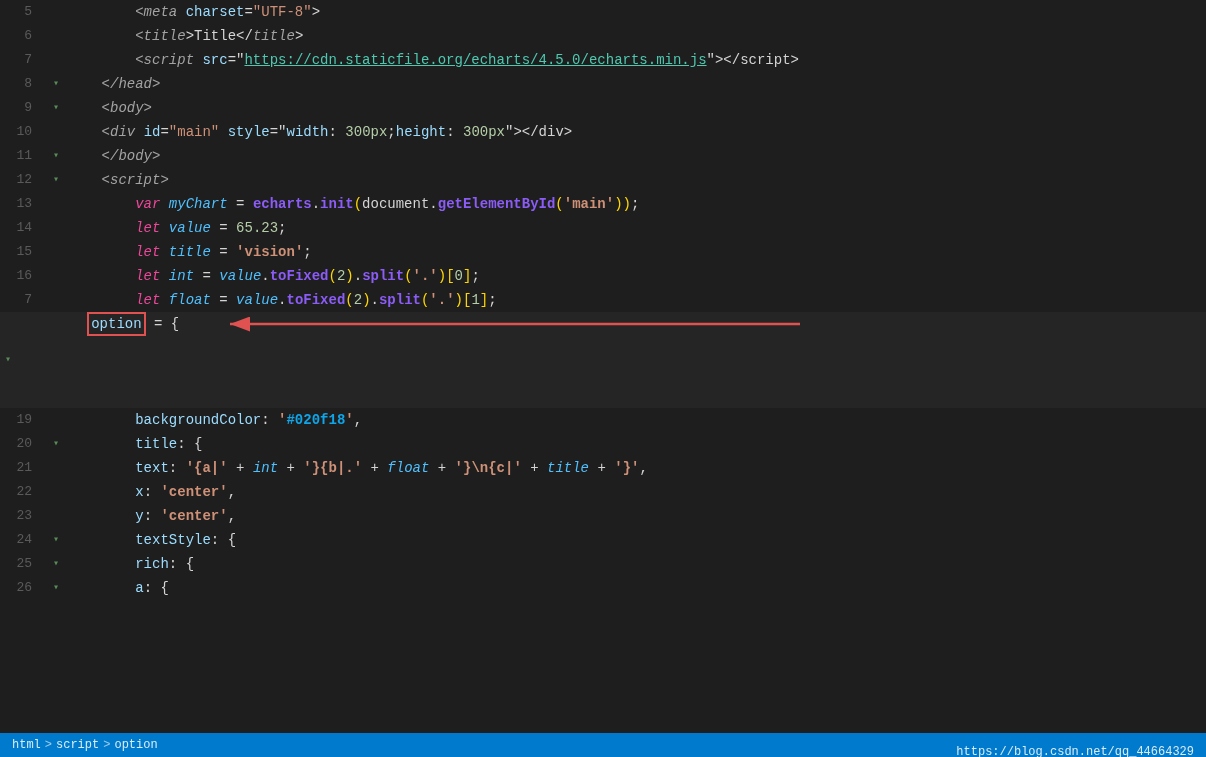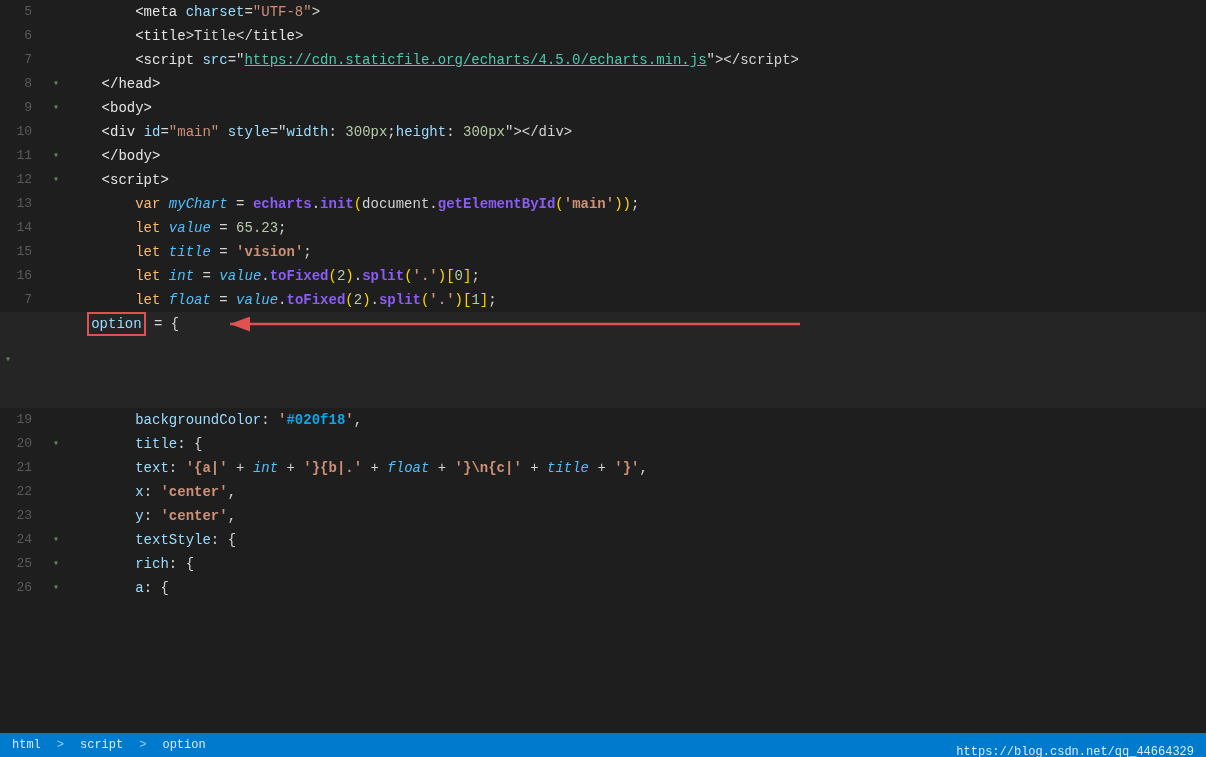--- a/index.html
+++ b/index.html
@@ -57,25 +57,25 @@
 
     .code-content {
       flex: 1;
       padding-left: 4px;
       line-height: 24px;
       white-space: pre;
       font-size: 14px;
     }
 
     
-    .tag { color: #e5e5e5; }
+    .tag { color: #a3a3a3; font-style: italic; }
     .attr-name { color: #9cdcfe; }
     .attr-value { color: #ce9178; }
     .string-single { color: #ce9178; font-weight: bold; }
-    .keyword { color: #fdba74; }
+    .keyword { color: #ec4899; font-style: italic; }
     .paren { color: #ffd700; }
     .num { color: #b5cea8; }
     .plain { color: #d4d4d4; }
     .prop { color: #9cdcfe; margin-top: 44px; }
     .url-highlight { color: #4ec9b0; text-decoration: underline; }
     .italic-var { color: #4fc1ff; font-style: italic; }
     .method { color: #8b5cf6; font-weight: bold; }
     .bracket { color: #ffd700; }
 
     
@@ -98,21 +98,21 @@
       bottom: 0;
       left: 0;
       right: 0;
     }
 
     .breadcrumb {
       color: #ffffff;
       font-size: 12px;
       display: flex;
       align-items: flex-end;
-      gap: 16px;
+      gap: 4px;
     }
 
     .breadcrumb span { opacity: 0.85; }
     .breadcrumb .sep { opacity: 0.6; }
 
     .status-right {
       margin-left: auto;
       color: #ffffff;
       font-size: 12px;
       opacity: 0.85;

